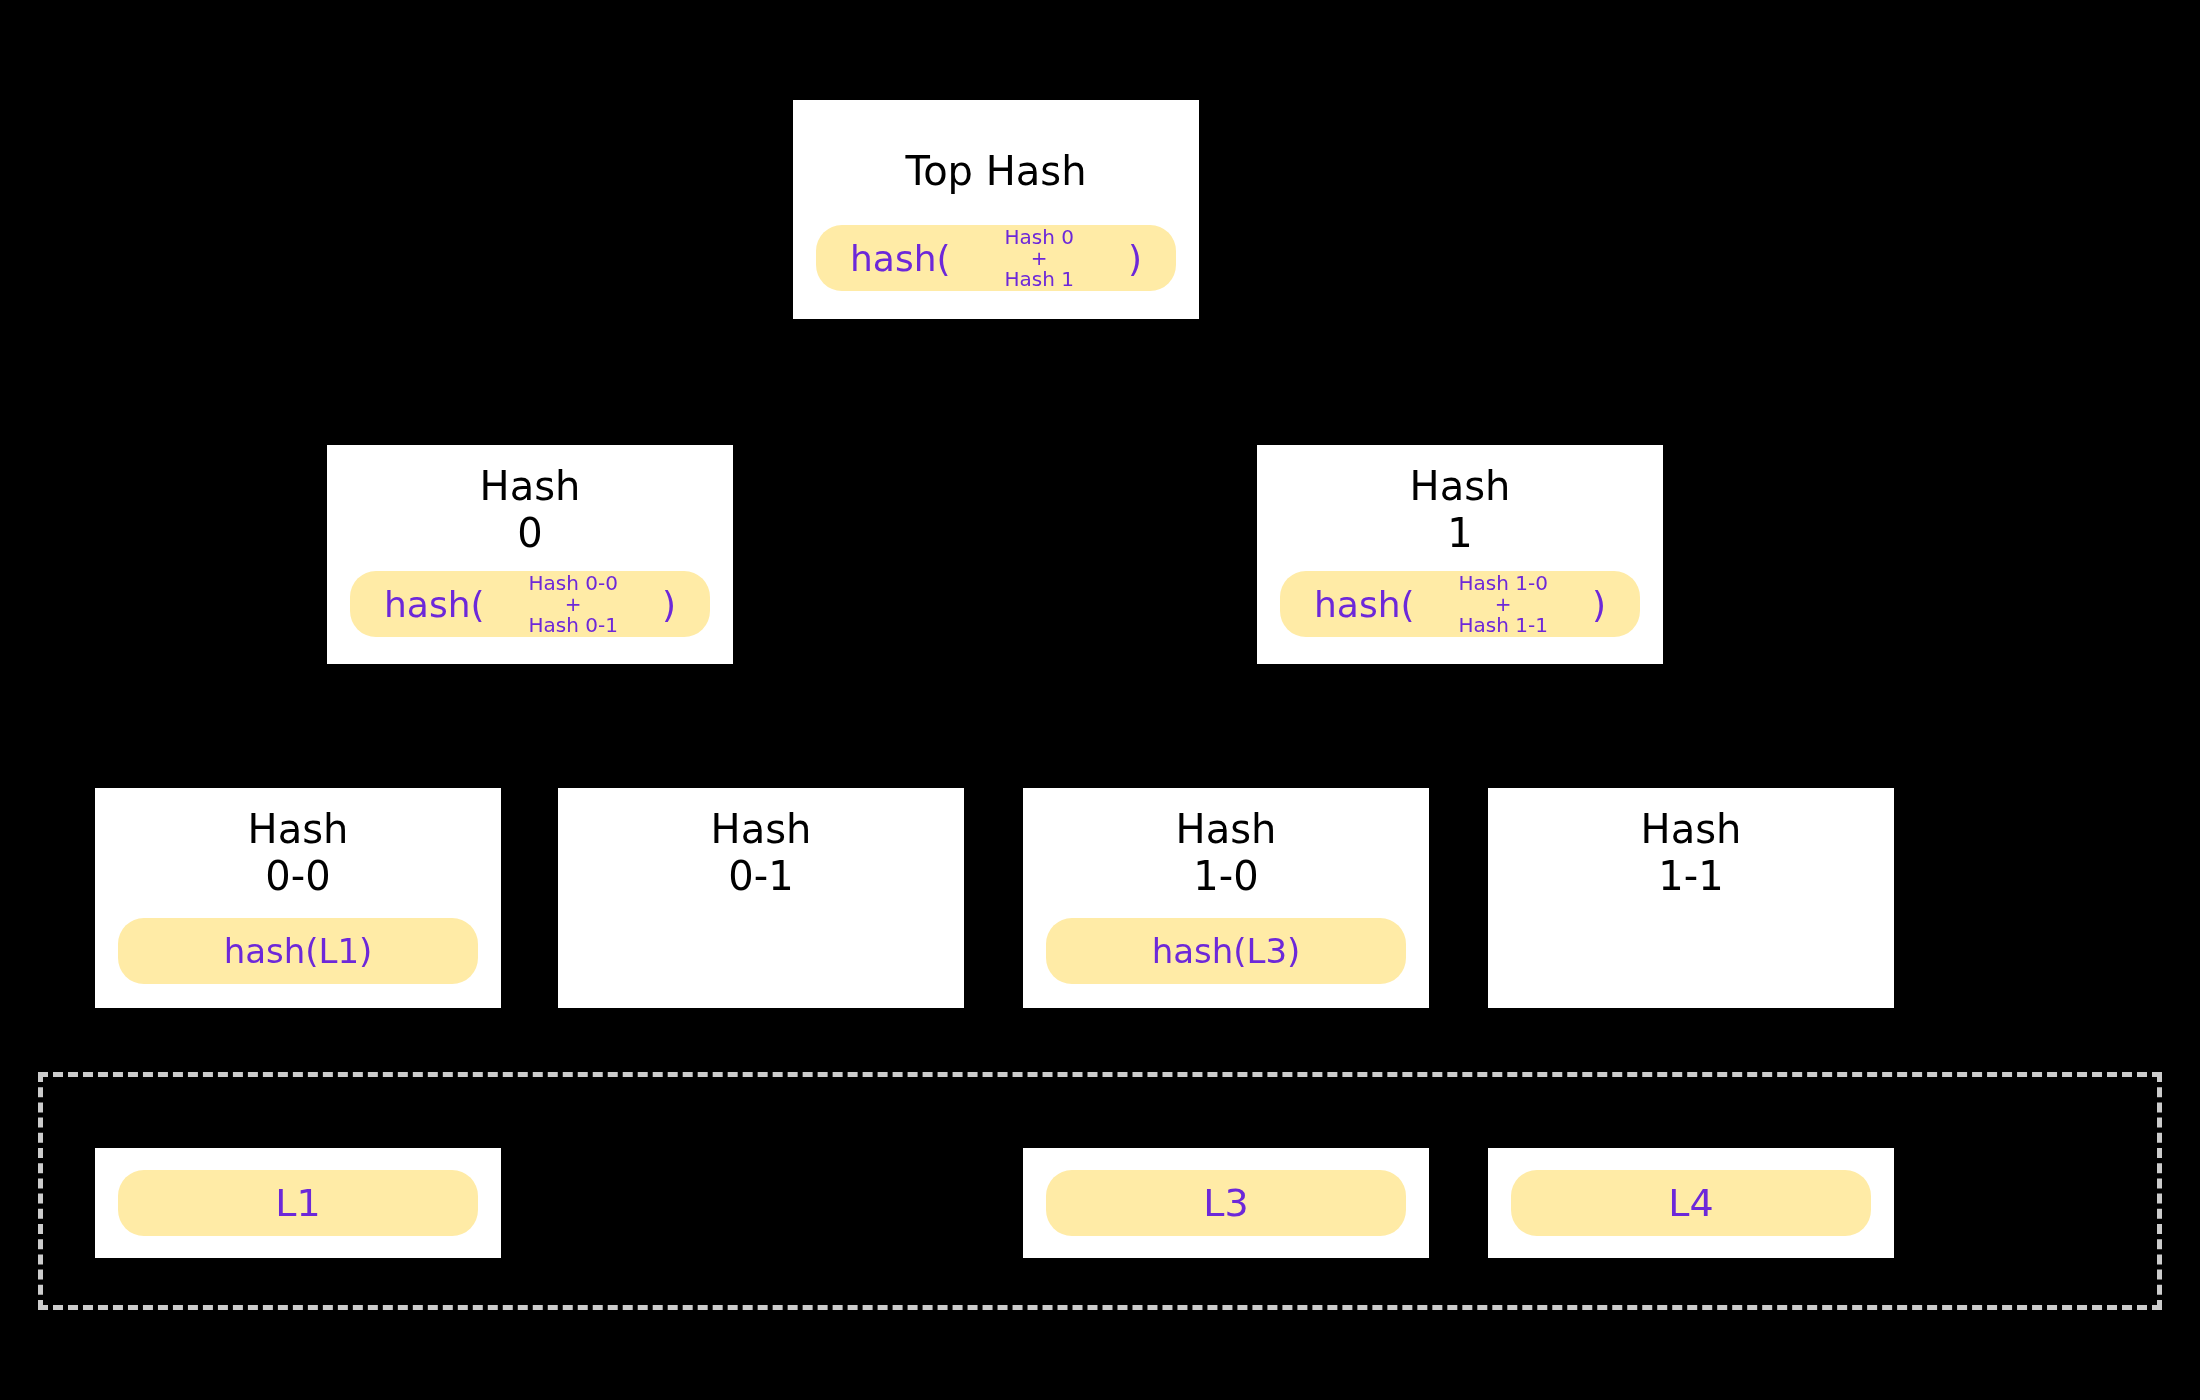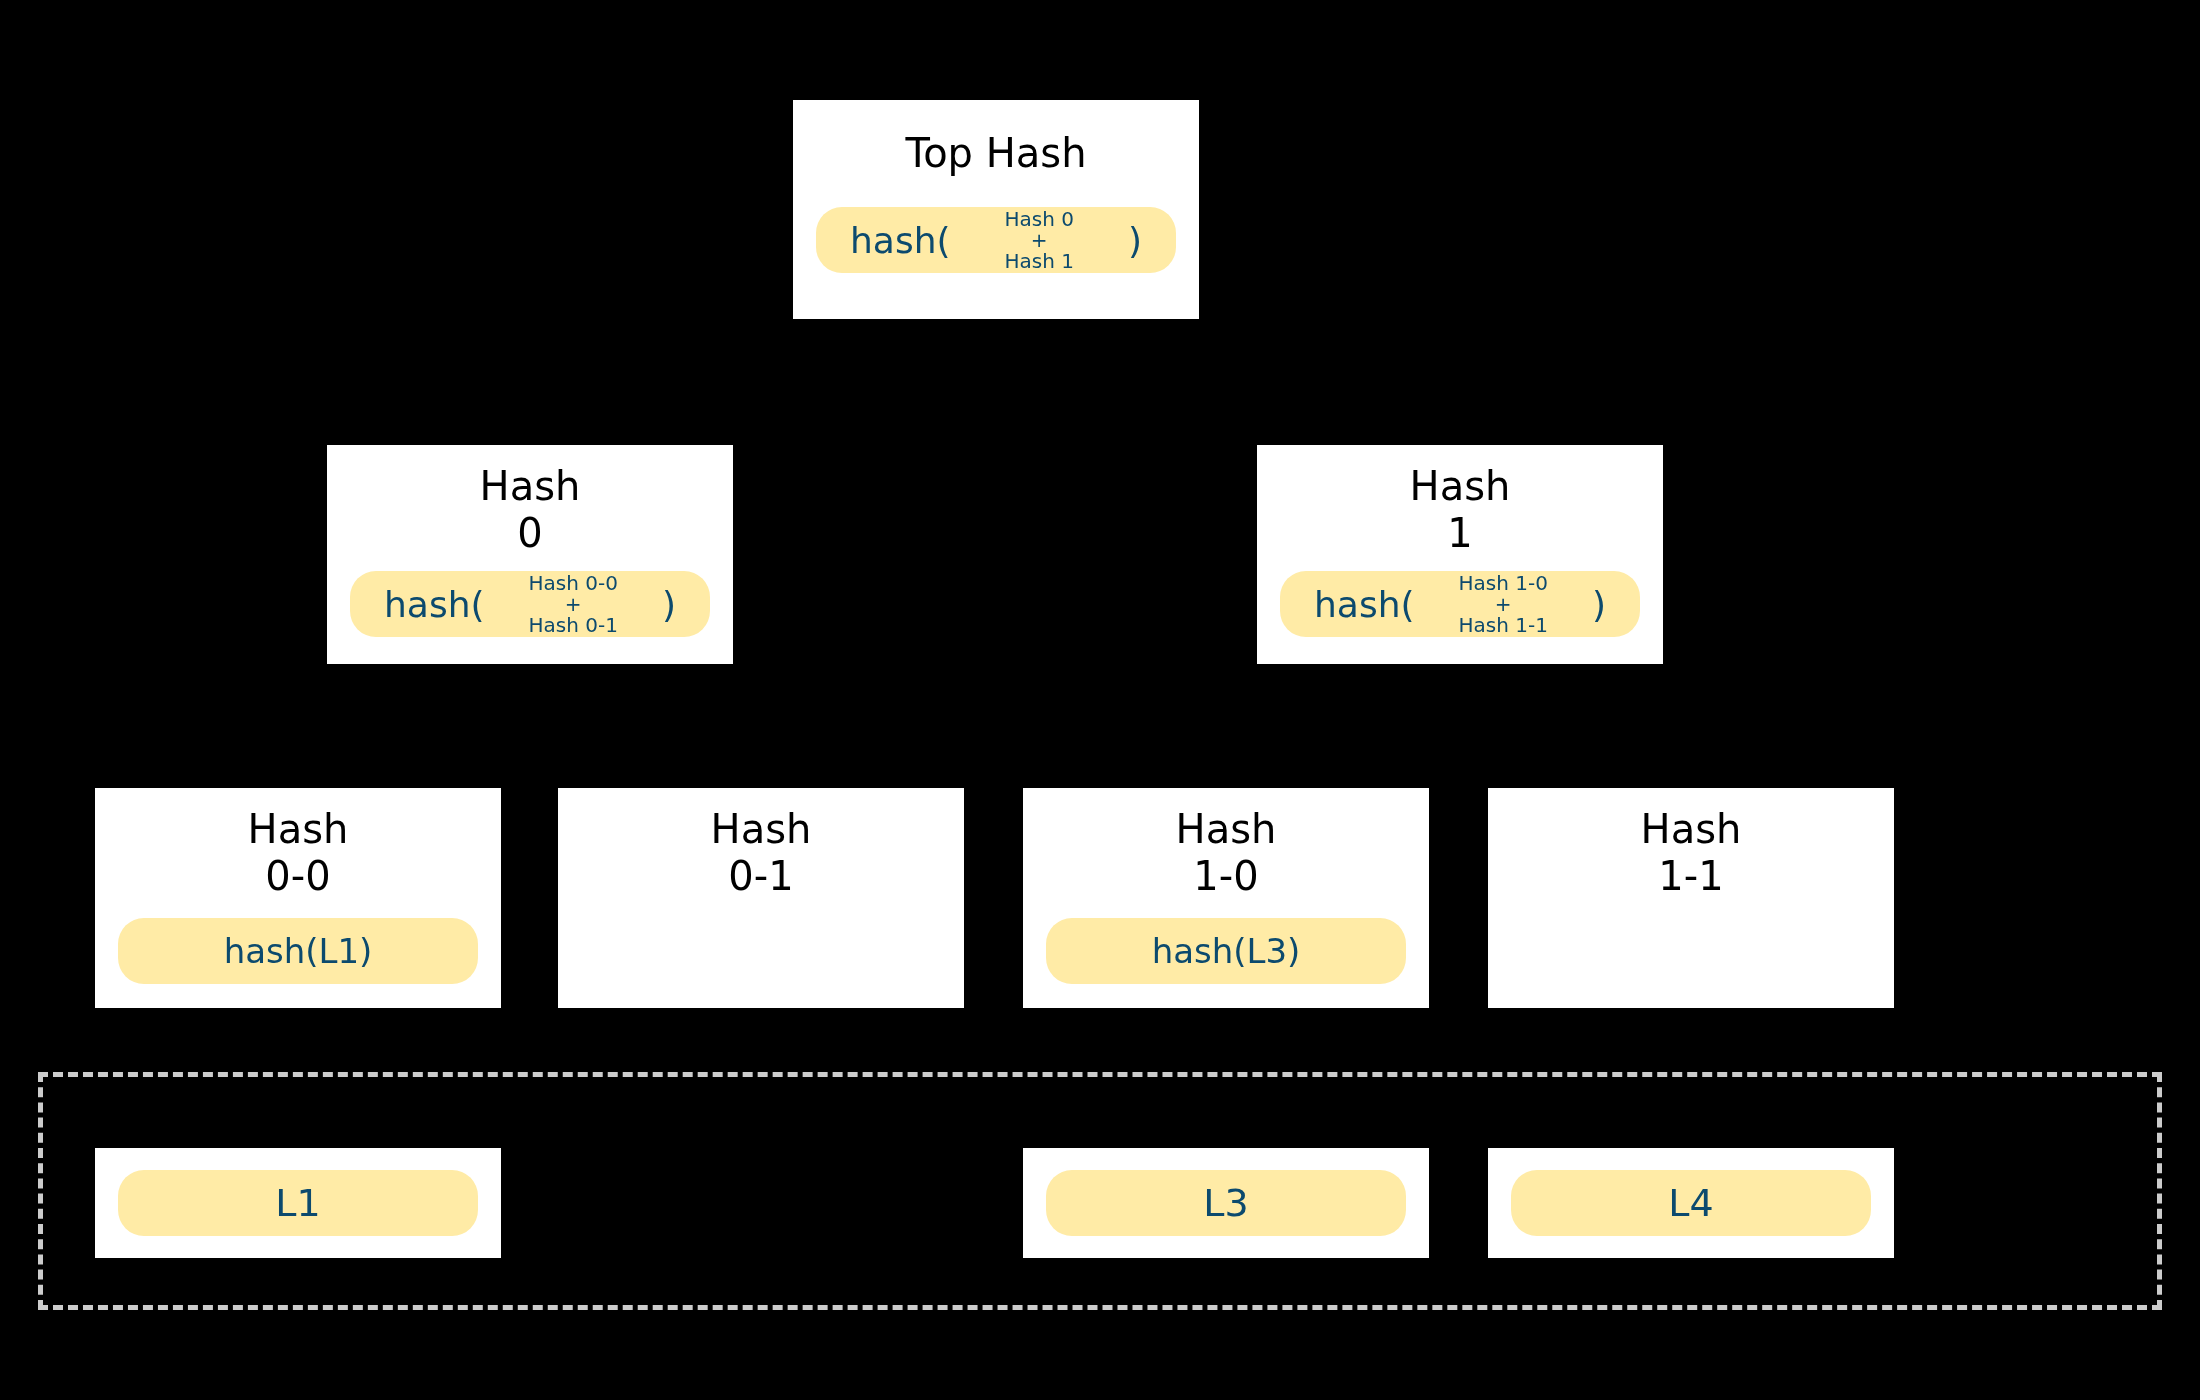--- a/index.html
+++ b/index.html
@@ -30,39 +30,39 @@
   }
   .node-title {
     color: #000000;
     text-align: center;
     line-height: 1.18;
     white-space: pre-line;
     font-weight: normal;
   }
   .hashbar {
     background: #ffeba6;
-    color: #0c4a6e;
+    color: #6d28d9;
     display: flex;
     align-items: center;
     justify-content: center;
     box-sizing: border-box;
     white-space: nowrap;
     border-radius: 26px;
   }
 
   
   .node.top {
     left: 793px;
     top: 100px;
     width: 406px;
     height: 219px;
   }
   .node.top .node-title {
     font-size: 40px;
-    margin-top: 30px;
+    margin-top: 48px;
   }
   .node.top .hashbar {
     width: 360px;
     height: 66px;
     margin-top: 30px;
   }
 
   
   .node.mid {
     top: 445px;

